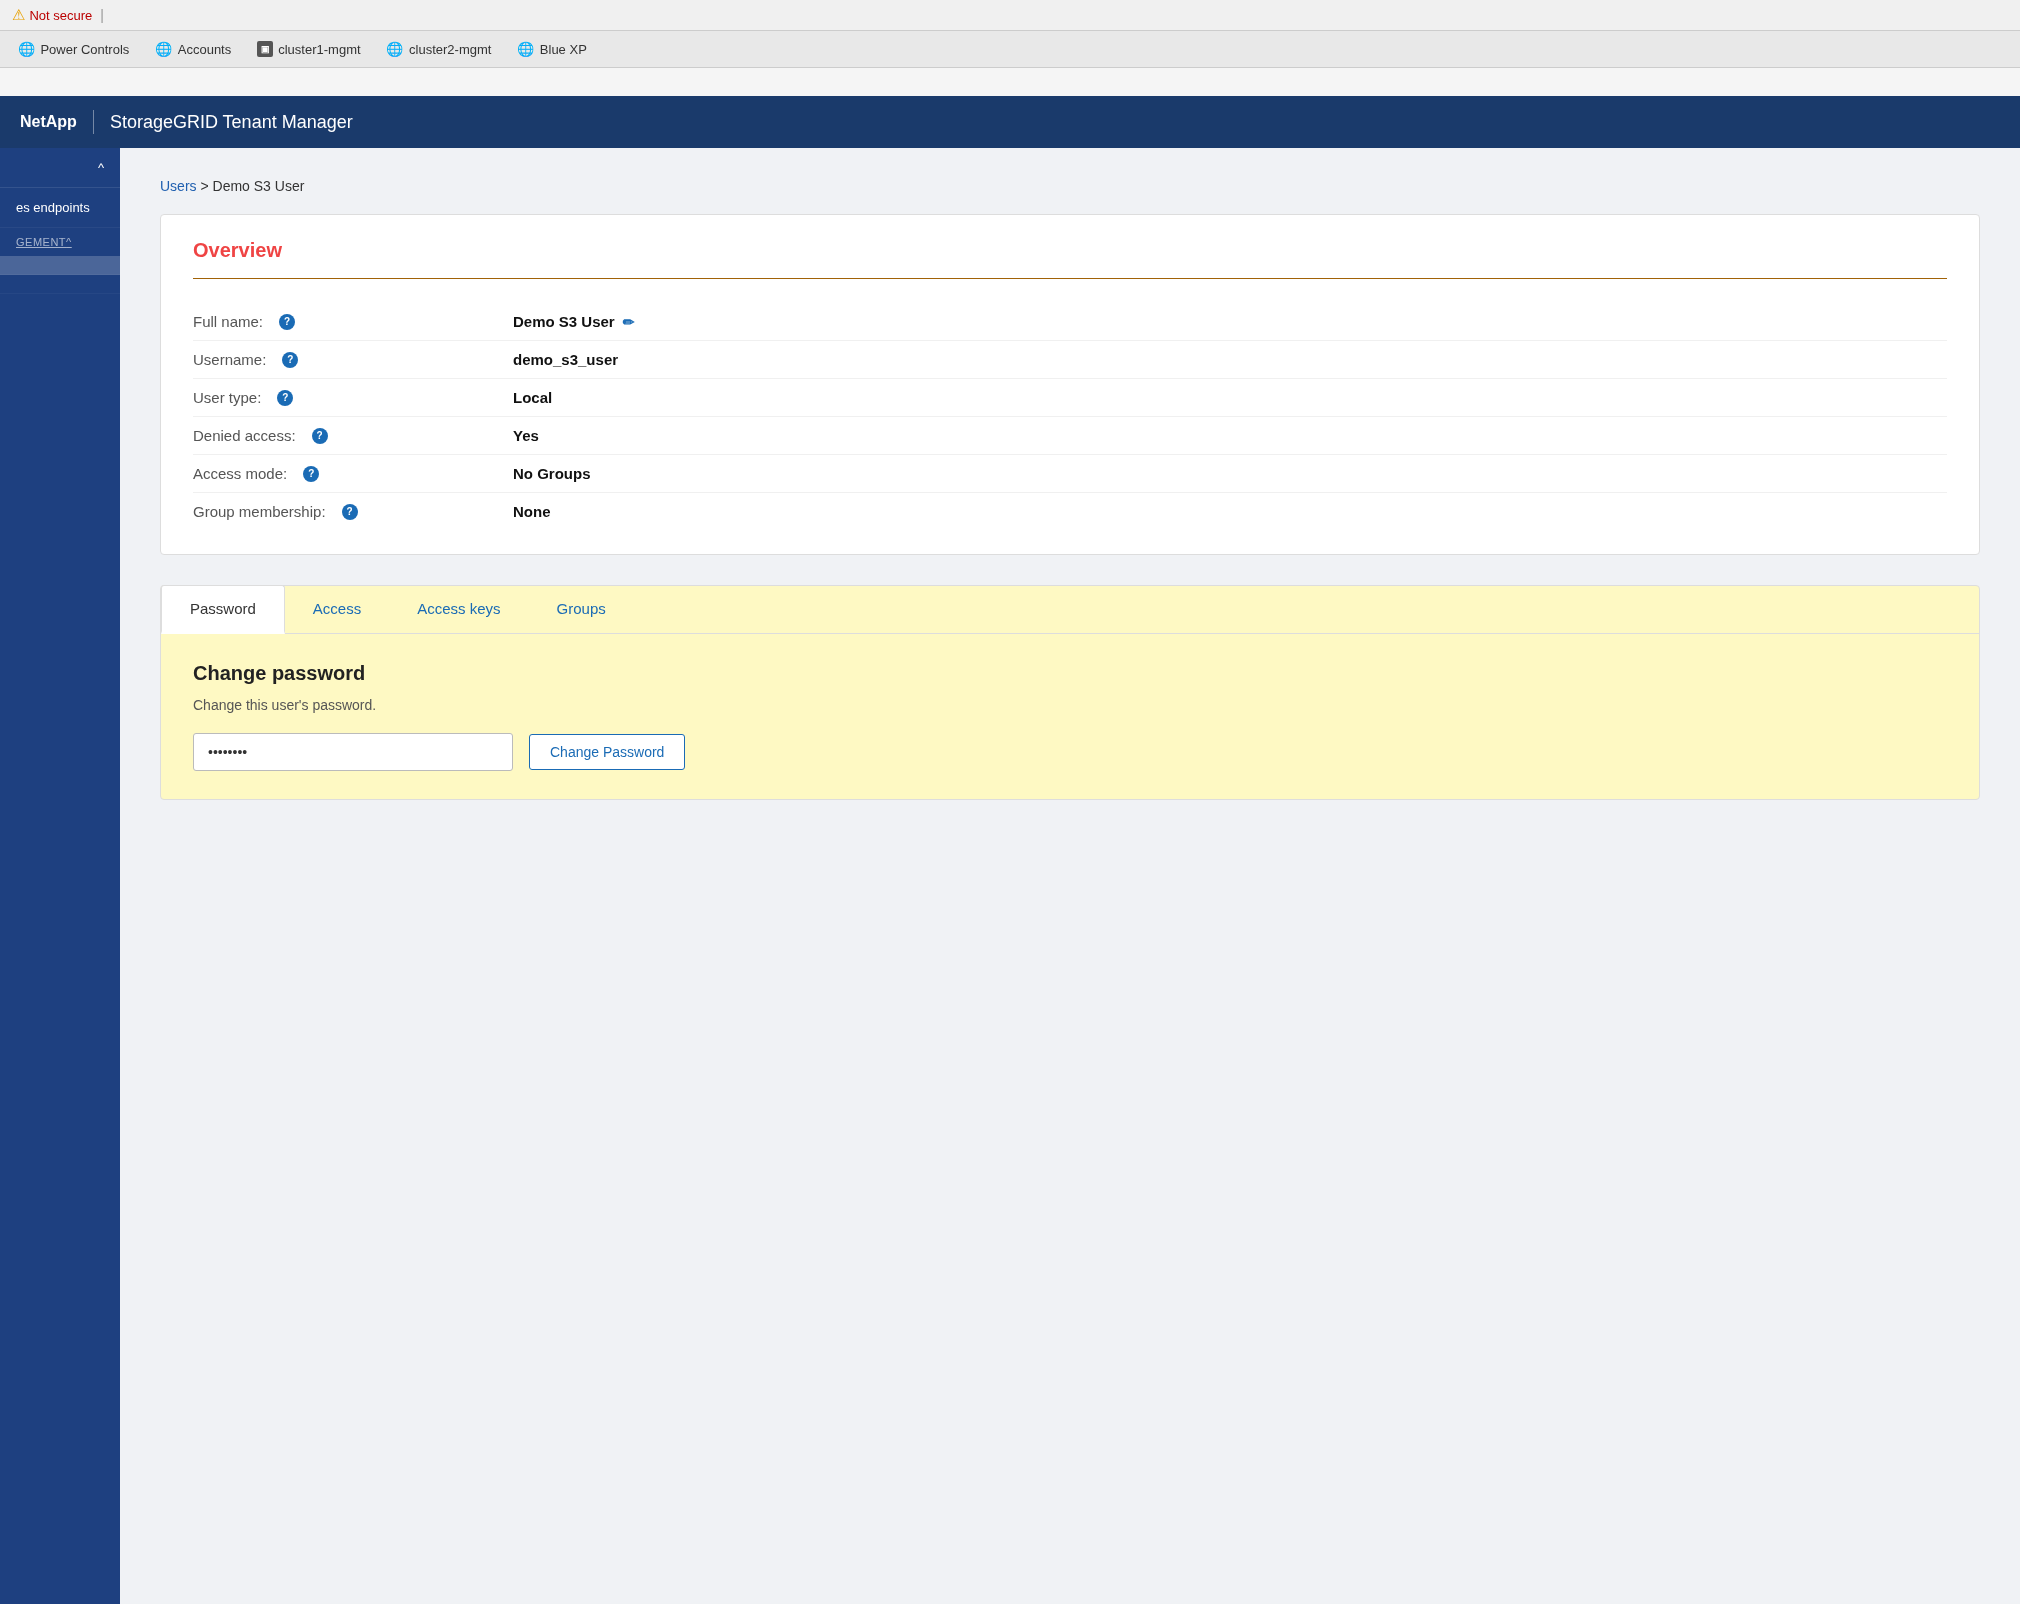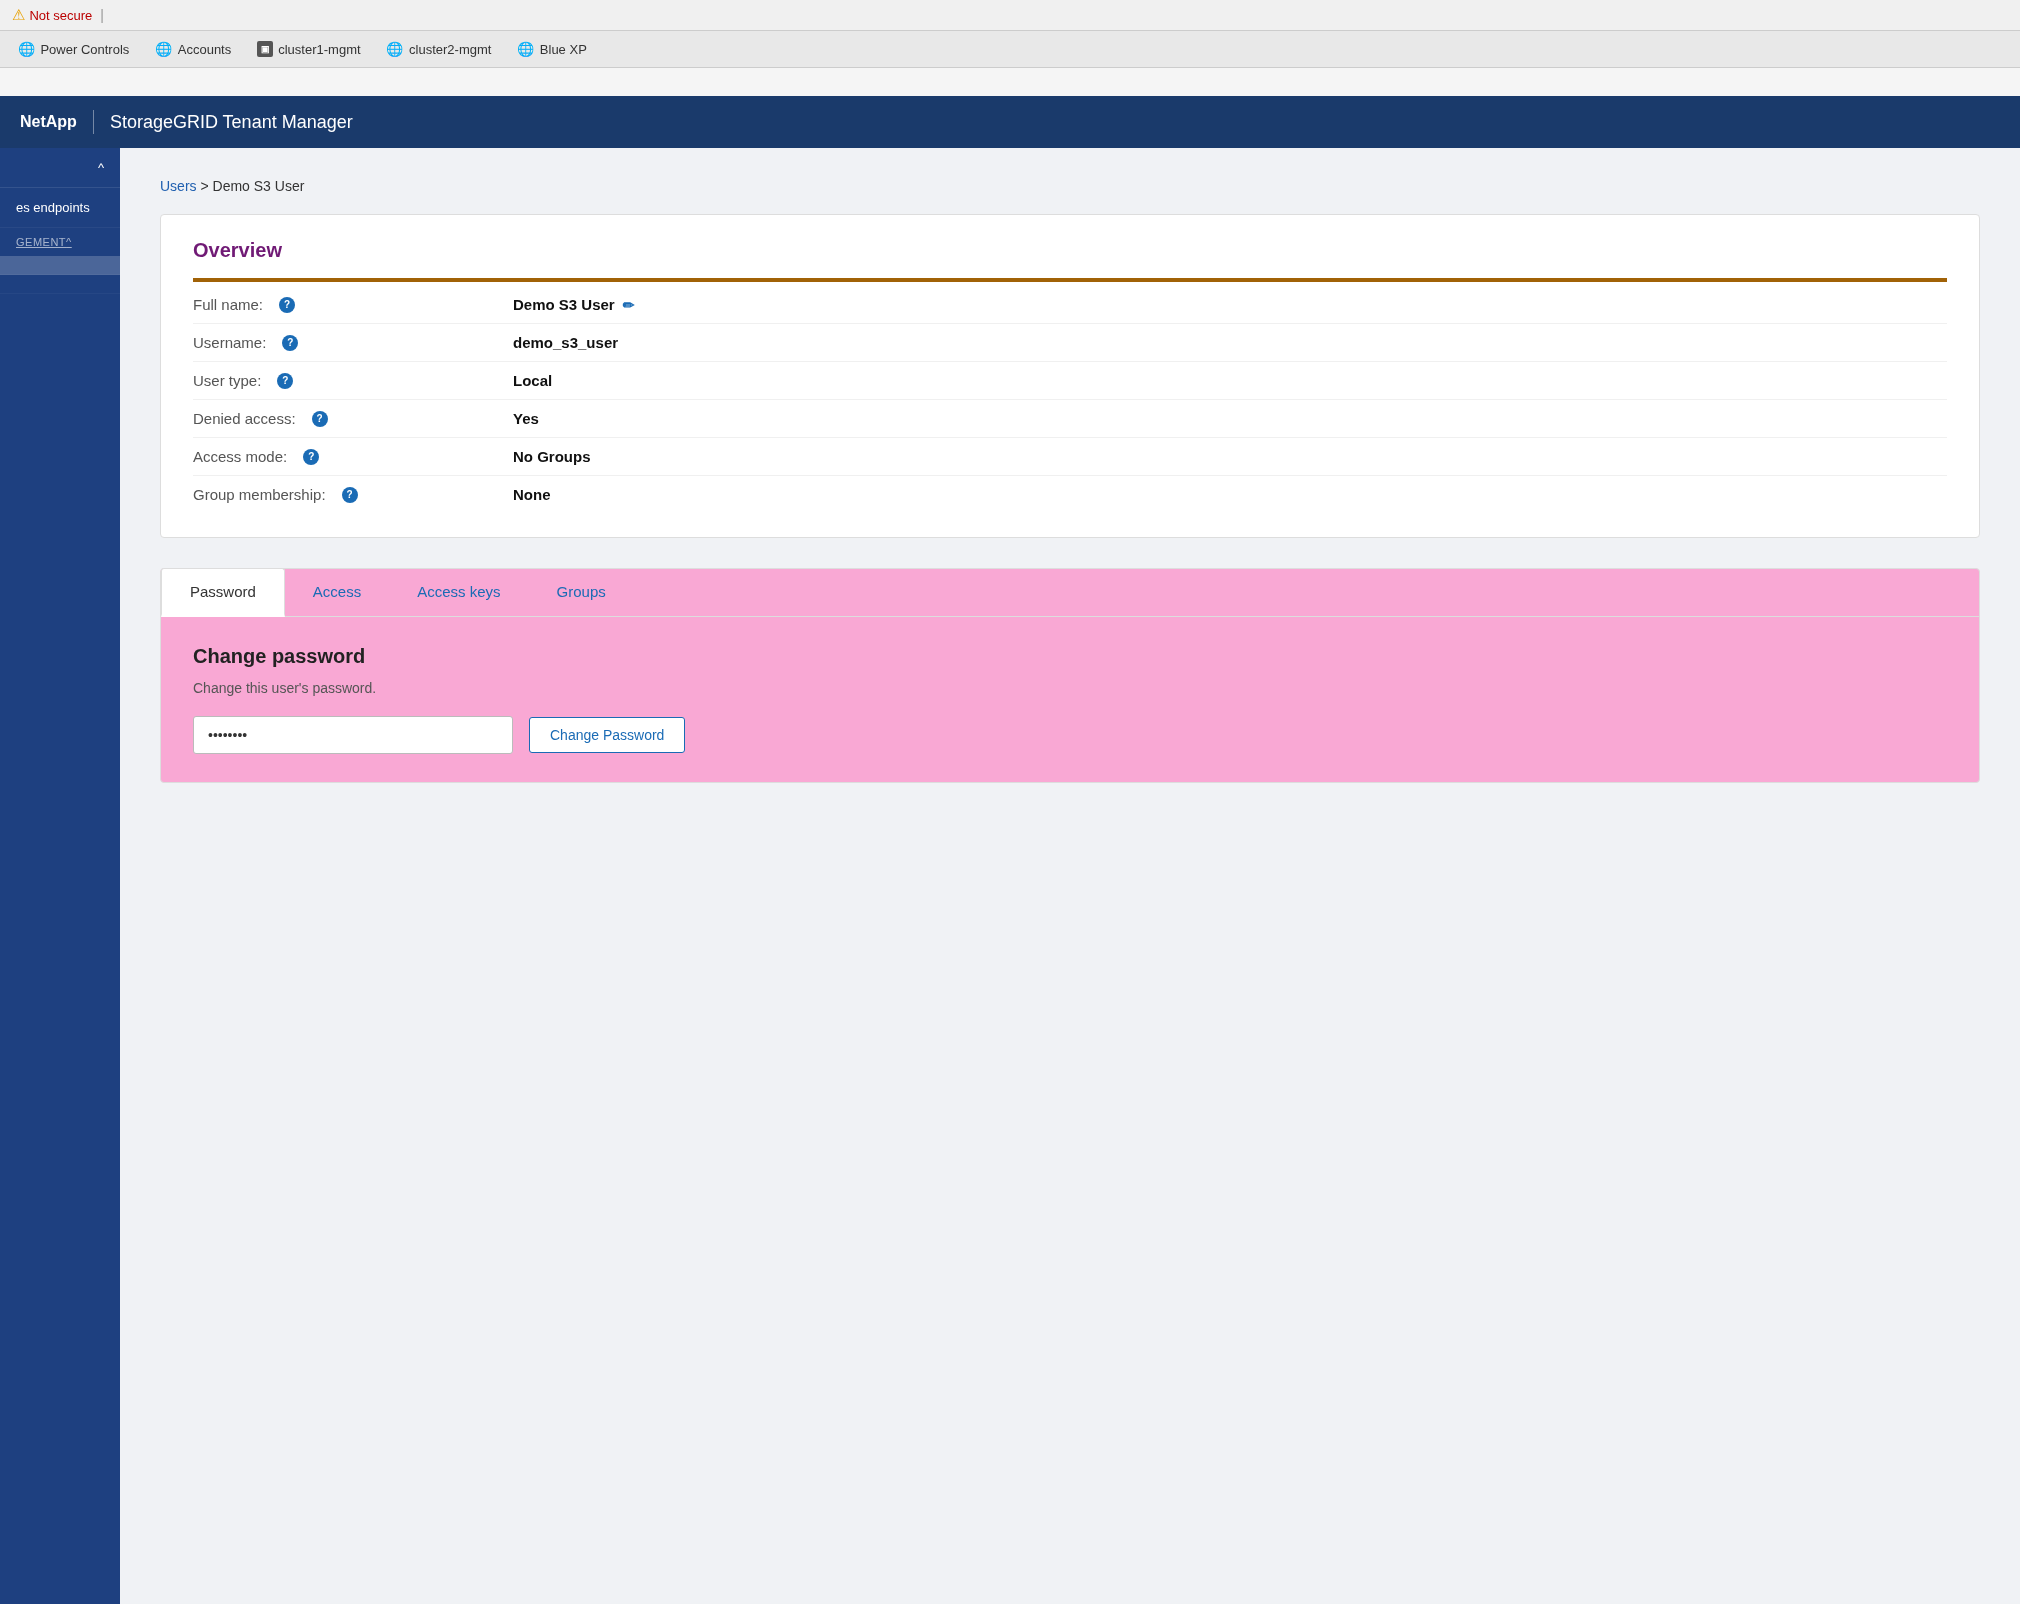--- a/index.html
+++ b/index.html
@@ -146,24 +146,24 @@
     .overview-card {
       background: white;
       border: 1px solid #ddd;
       border-radius: 4px;
       padding: 24px 32px;
       margin-bottom: 30px;
     }
     .overview-title {
       font-size: 20px;
       font-weight: 600;
-      color: #701a75;
+      color: #ef4444;
       padding-bottom: 16px;
-      border-bottom: 4px solid #a16207;
-      margin-bottom: 4px;
+      border-bottom: 1px solid #a16207;
+      margin-bottom: 24px;
     }
     .overview-row {
       display: flex;
       align-items: center;
       padding: 10px 0;
       border-bottom: 1px solid #f0f0f0;
     }
     .overview-row:last-child { border-bottom: none; }
     .overview-label {
       width: 320px;
@@ -195,21 +195,21 @@
       flex-shrink: 0;
     }
     .edit-icon {
       color: #1a6bb5;
       cursor: pointer;
       font-size: 14px;
     }
 
     
     .tabs-section {
-      background: #f9a8d4;
+      background: #fef9c3;
       border: 1px solid #ddd;
       border-radius: 4px;
     }
     .tabs-bar {
       display: flex;
       border-bottom: 1px solid #ddd;
     }
     .tab-btn {
       padding: 14px 28px;
       cursor: pointer;

